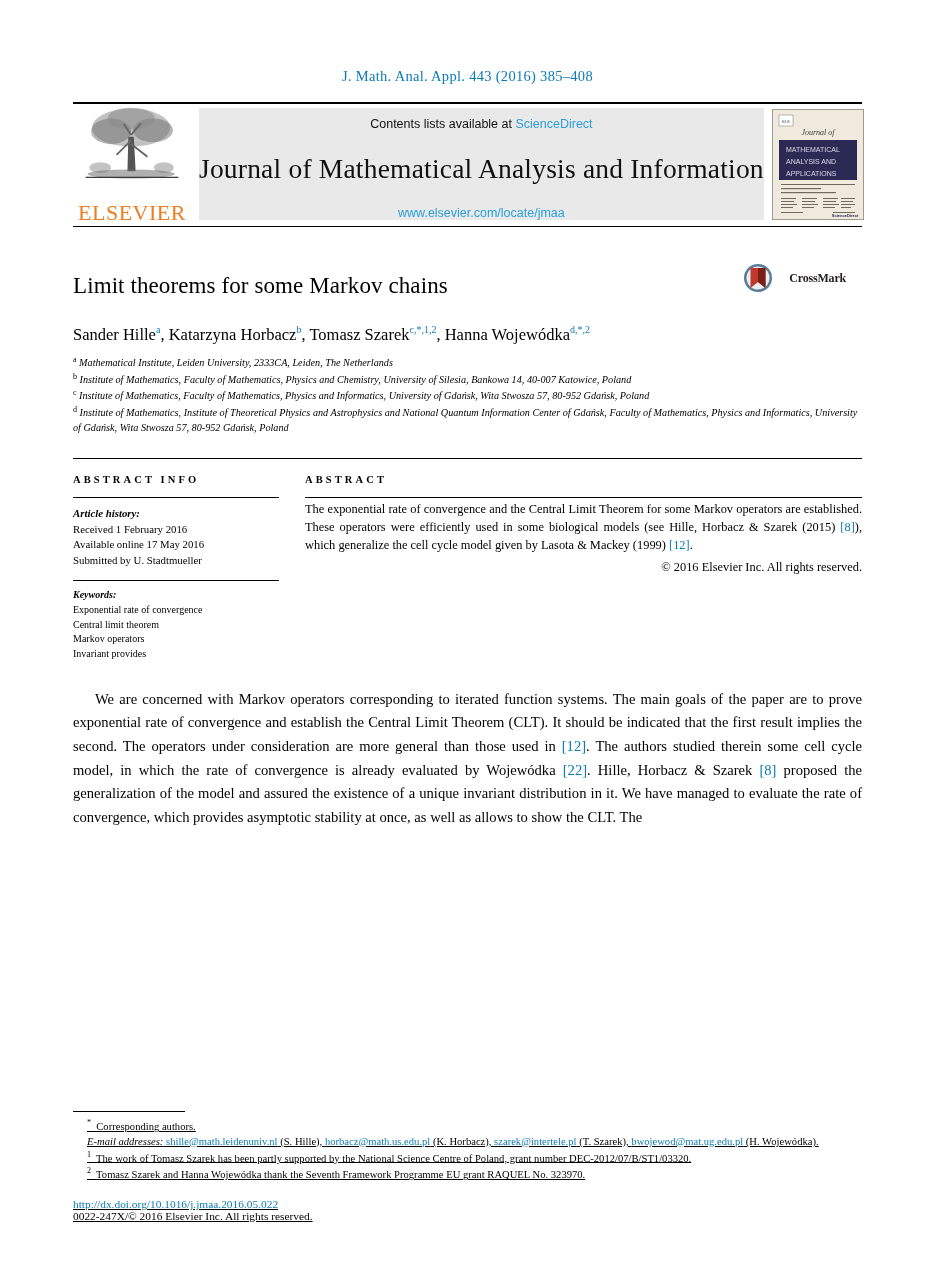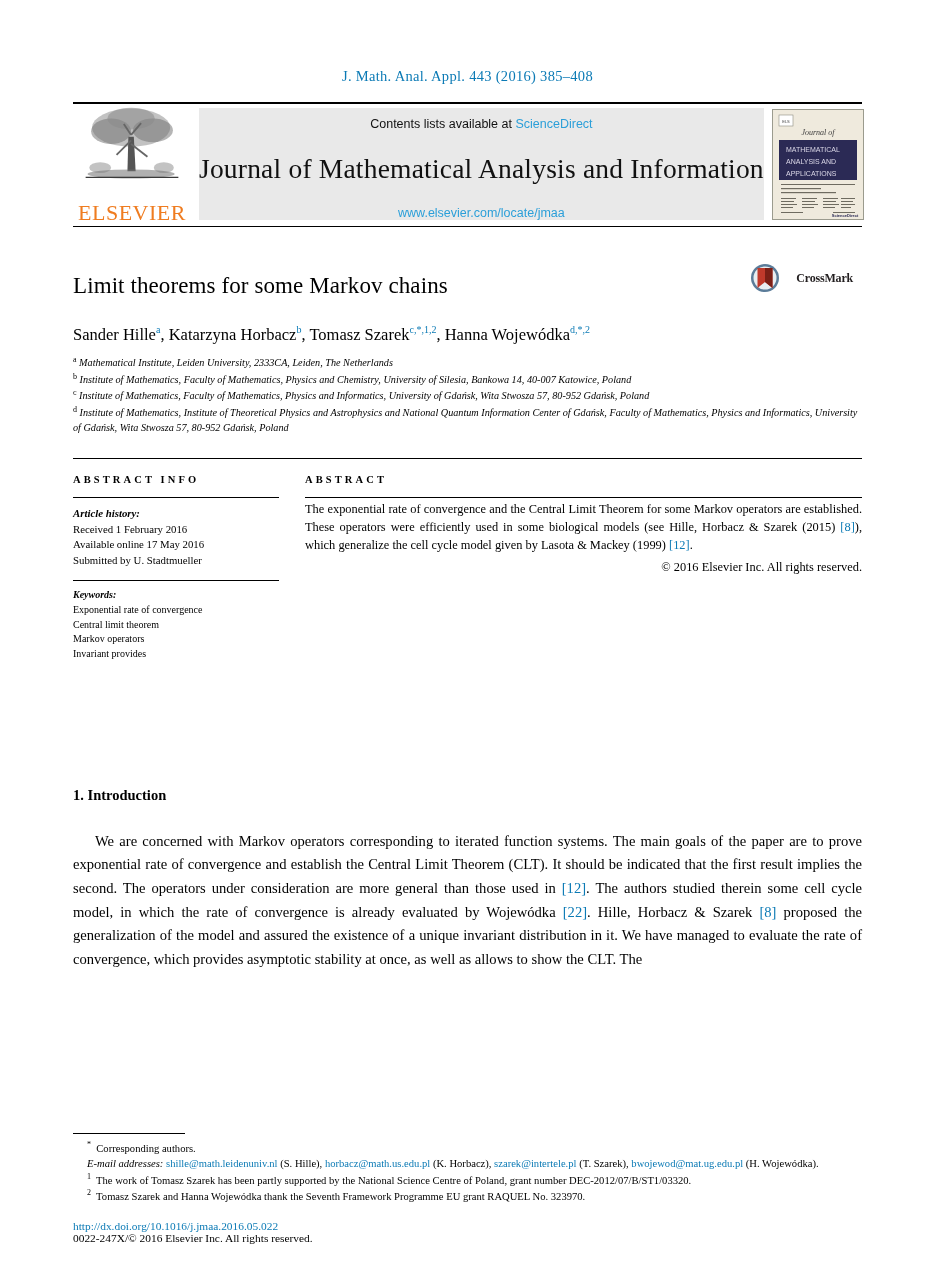--- a/index.html
+++ b/index.html
@@ -110,21 +110,21 @@
     margin-top: 46px;
   }
   .paper-title {
     font-size: 23px;
     font-family: "Liberation Serif", serif;
     letter-spacing: .1px;
     line-height: 1.15;
   }
   .crossmark {
     position: absolute;
-    right: 9px;
+    right: 16px;
     top: -10px;
     display: flex;
     align-items: center;
     gap: 16px;
   }
   .crossmark-label {
     font-family: "Liberation Serif", serif;
     font-size: 12px;
     font-weight: bold;
     color: #231f20;
@@ -214,21 +214,22 @@
     text-align: justify;
     text-indent: 22px;
     font-family: "Liberation Serif", serif;
   }
 
   
   .foot {
     position: absolute;
     left: 73px;
     right: 73px;
-    bottom: 22px;
+    bottom: 44px;
+    text-decoration: underline;
   }
   .foot-rule {
     border-top: 1px solid #000;
     width: 112px;
     margin-bottom: 5px;
   }
   .fn {
     font-size: 10.6px;
     line-height: 1.42;
     text-align: justify;
@@ -369,21 +370,20 @@
     </div>
 
     <div class="col-abs">
       <div class="sec-label">ABSTRACT</div>
       <div class="abs-rule"></div>
       <div class="abstract">The exponential rate of convergence and the Central Limit Theorem for some Markov operators are established. These operators were efficiently used in some biological models (see Hille, Horbacz &amp; Szarek (2015) <span class="ref">[8]</span>), which generalize the cell cycle model given by Lasota &amp; Mackey (1999) <span class="ref">[12]</span>.</div>
       <div class="copyright">© 2016 Elsevier Inc. All rights reserved.</div>
     </div>
   </div>
 
-  <div class="section-title">1. Introduction</div>
   <div class="body-par">We are concerned with Markov operators corresponding to iterated function systems. The main goals of the paper are to prove exponential rate of convergence and establish the Central Limit Theorem (CLT). It should be indicated that the first result implies the second. The operators under consideration are more general than those used in <span class="ref">[12]</span>. The authors studied therein some cell cycle model, in which the rate of convergence is already evaluated by Wojewódka <span class="ref">[22]</span>. Hille, Horbacz &amp; Szarek <span class="ref">[8]</span> proposed the generalization of the model and assured the existence of a unique invariant distribution in it. We have managed to evaluate the rate of convergence, which provides asymptotic stability at once, as well as allows to show the CLT. The</div>
 
   <div class="foot">
     <div class="foot-rule"></div>
     <div class="fn fn-indent"><sup>*</sup>&nbsp; Corresponding authors.</div>
     <div class="fn fn-indent"><em>E-mail addresses:</em> <span class="ref">shille@math.leidenuniv.nl</span> (S. Hille), <span class="ref">horbacz@math.us.edu.pl</span> (K. Horbacz), <span class="ref">szarek@intertele.pl</span> (T. Szarek), <span class="ref">bwojewod@mat.ug.edu.pl</span> (H. Wojewódka).</div>
     <div class="fn fn-indent"><sup>1</sup>&nbsp; The work of Tomasz Szarek has been partly supported by the National Science Centre of Poland, grant number DEC-2012/07/B/ST1/03320.</div>
     <div class="fn fn-indent"><sup>2</sup>&nbsp; Tomasz Szarek and Hanna Wojewódka thank the Seventh Framework Programme EU grant RAQUEL No. 323970.</div>
     <div class="doi">http://dx.doi.org/10.1016/j.jmaa.2016.05.022</div>
     <div class="issn">0022-247X/© 2016 Elsevier Inc. All rights reserved.</div>

